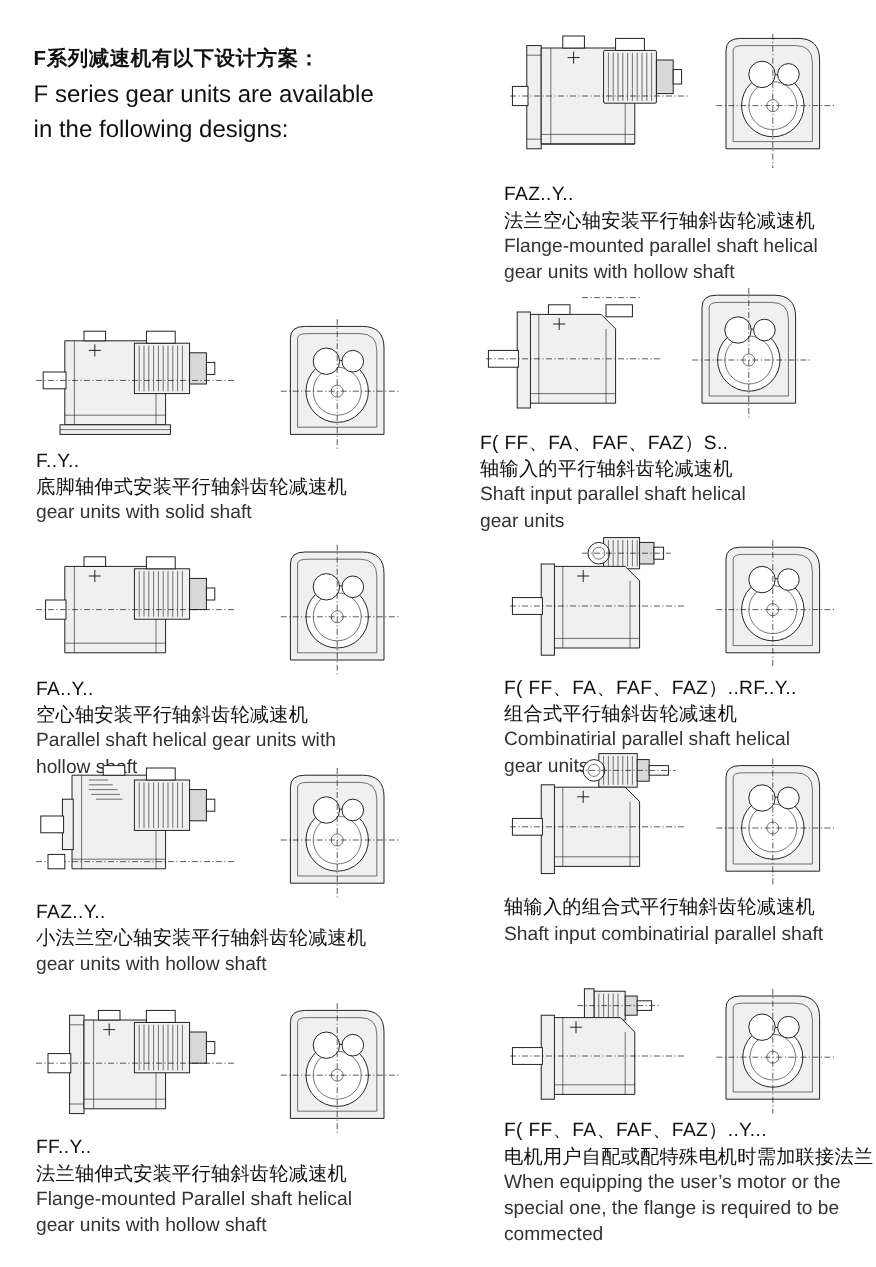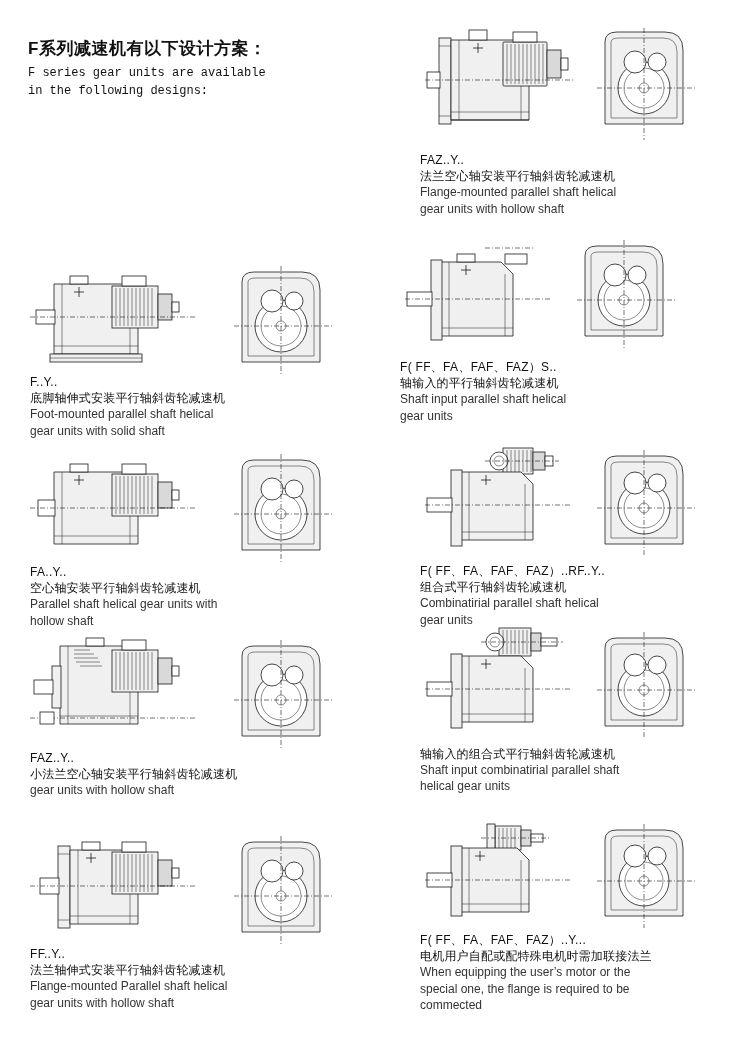--- a/index.html
+++ b/index.html
@@ -16,29 +16,29 @@
   
   .heading{
     position:absolute;
     left:28px;top:38px;width:360px;
   }
   .heading .h-cn{
     font-size:17px;font-weight:bold;letter-spacing:0.5px;
     margin:0 0 6px 0;line-height:1.25;
   }
   .heading .h-en{
-    font-size:12px;line-height:1.45;margin:0;font-weight:400;font-family:Liberation Mono, monospace;
+    font-size:20px;line-height:1.45;margin:0;font-weight:400;
   }
 
   
   .block{position:absolute;}
   .figs{position:relative;}
   .caption{margin-top:4px;}
   .caption div{
-    font-size:12px;
+    font-size:16px;
     line-height:1.35;
     color:#111;
     white-space:nowrap;
   }
   .caption .cap-code{letter-spacing:0.3px;}
   .caption .cap-cn{letter-spacing:0.2px;}
   .caption .cap-en{color:#333;}
 
   
   .dw{position:absolute;}
@@ -187,21 +187,20 @@
           <circle class="lnT" cx="49" cy="62" r="5"></circle>
           <line class="lnD" x1="49" y1="2" x2="49" y2="110"></line>
           <line class="lnD" x1="2" y1="62" x2="100" y2="62"></line>
         </svg>
       </div>
     </div>
 
     <div class="caption" style="margin-top:-4px;">
       <div class="cap-code">F..Y..</div>
       <div class="cap-cn">底脚轴伸式安装平行轴斜齿轮减速机</div>
-      <div class="cap-en">Foot-mounted parallel shaft helical</div>
       <div class="cap-en">gear units with solid shaft</div>
     </div>
   </div>
 
   <div class="block" style="left:400px;top:232px;width:300px;">
     <div class="figs" style="height:125px;">
       <div class="dw" style="left:5px;top:6px;">
         <svg width="150" height="118" viewBox="0 0 150 118">
 
           <rect class="fillW" x="100" y="16" width="22" height="10"></rect>
@@ -468,21 +467,20 @@
           <circle class="lnT" cx="49" cy="58" r="5"></circle>
           <line class="lnD" x1="49" y1="0" x2="49" y2="106"></line>
           <line class="lnD" x1="2" y1="58" x2="100" y2="58"></line>
         </svg>
       </div>
     </div>
 
     <div class="caption" style="margin-top:2px;">
       <div class="cap-cn">轴输入的组合式平行轴斜齿轮减速机</div>
       <div class="cap-en">Shaft input combinatirial  parallel shaft</div>
-      <div class="cap-en">helical gear units</div>
     </div>
   </div>
 
   <div class="block" style="left:30px;top:828px;width:340px;">
     <div class="figs" style="height:120px;">
       <div class="dw" style="left:0px;top:0px;">
         <svg width="170" height="120" viewBox="0 0 170 120">
           <rect class="fillG" x="28" y="18" width="12" height="82"></rect>
           <line class="lnT" x1="28" y1="26" x2="40" y2="26"></line>
           <line class="lnT" x1="28" y1="92" x2="40" y2="92"></line>

